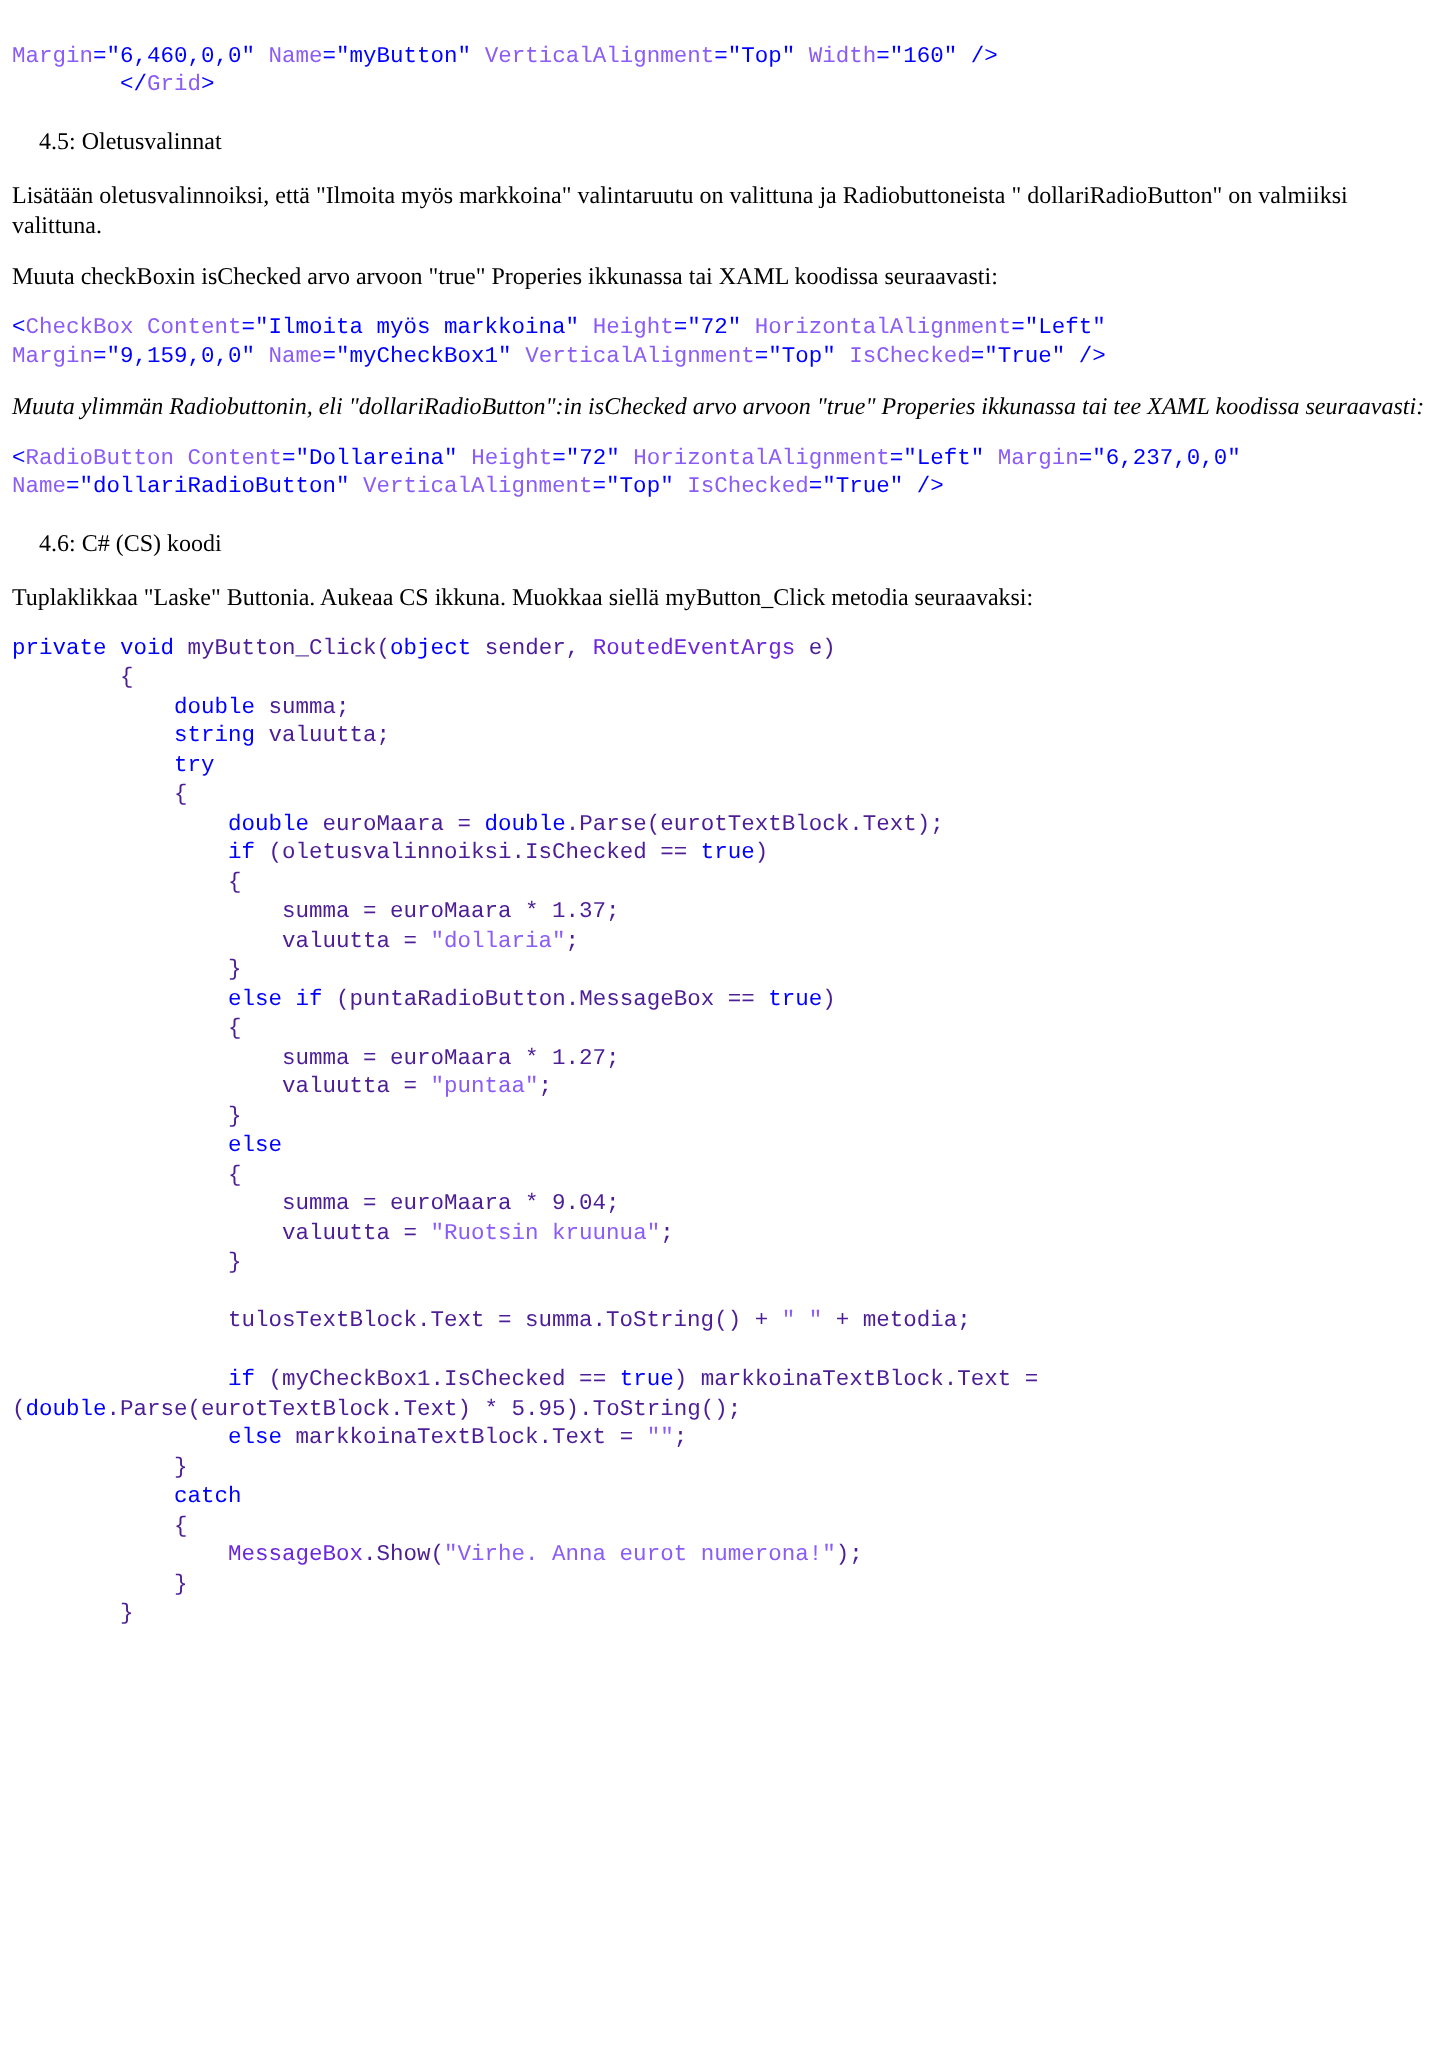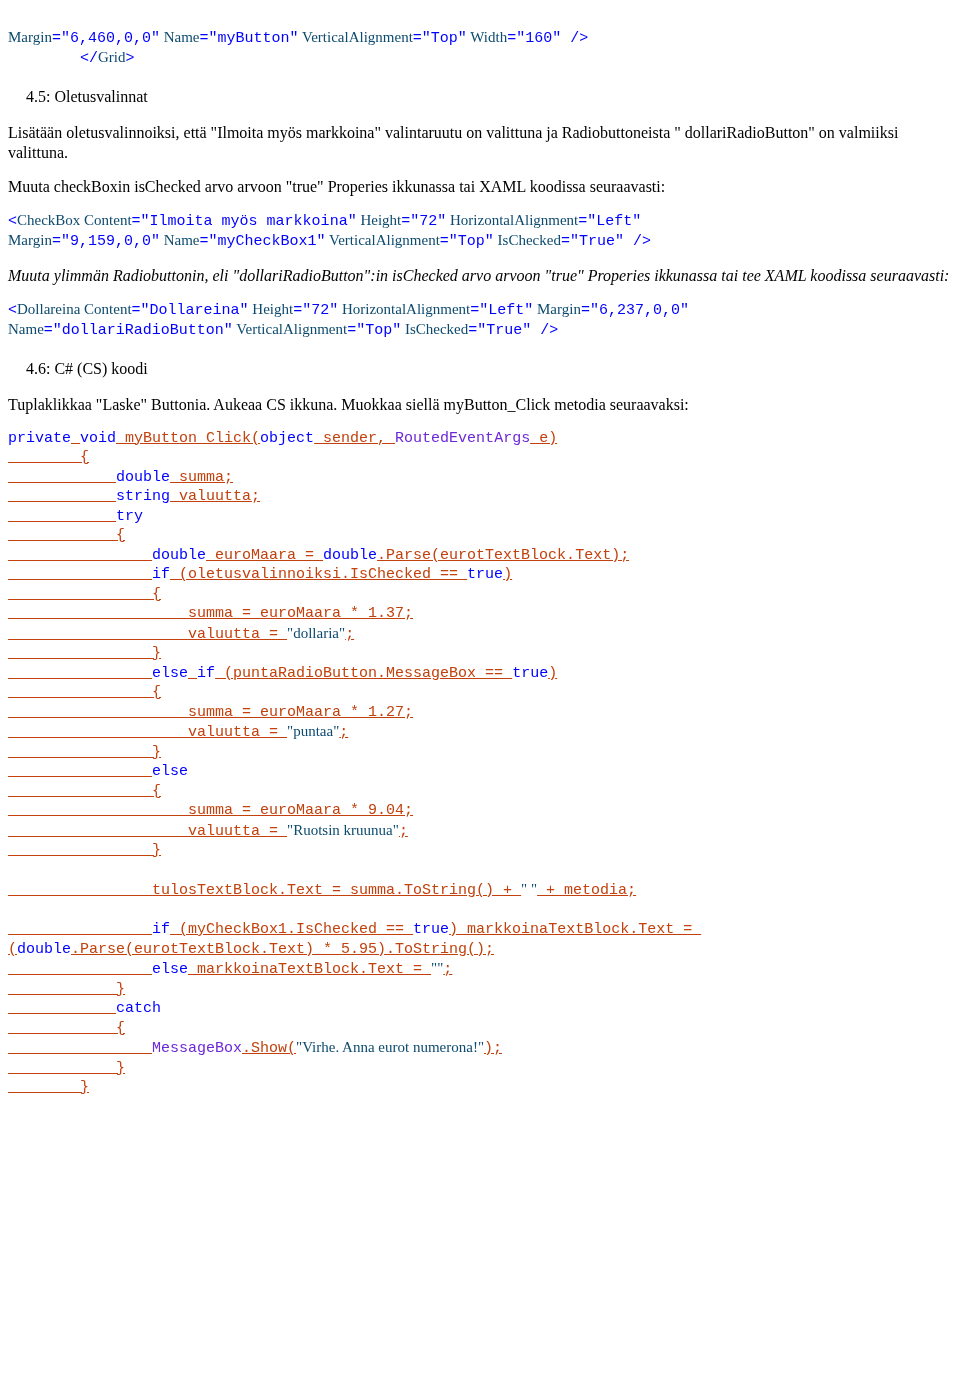--- a/index.html
+++ b/index.html
@@ -12,24 +12,24 @@
     width: 944px;
     line-height: 1.25;
   }
   p { margin: 0 0 14px 0; }
   .code {
     font-family: Consolas, "Courier New", monospace;
     font-size: 15px;
     white-space: pre-wrap;
     line-height: 1.3;
   }
-  .red { color: #0c4a6e; font-family: Liberation Serif, serif; }
+  .red { color: #8b5cf6; }
   .blue { color: #0000ff; }
   .teal { color: #6d28d9; margin-top: 20px; }
-  .black { color: #c2410c; text-decoration: underline; }
+  .black { color: #4c1d95; }
   .section-title {
     font-family: "Times New Roman", Times, serif;
     font-size: 16px;
     margin: 18px 0 16px 18px;
   }
 </style>
 </head>
 <body>
 
 <div class="code">
@@ -40,21 +40,21 @@
 <p class="section-title">4.5: Oletusvalinnat</p>
 
 <p>Lisätään oletusvalinnoiksi, että "Ilmoita myös markkoina" valintaruutu on valittuna ja Radiobuttoneista " dollariRadioButton" on valmiiksi valittuna.</p>
 <p style="margin-bottom:14px;">Muuta checkBoxin isChecked arvo arvoon "true" Properies ikkunassa tai XAML koodissa seuraavasti:</p>
 
 <div class="code" id="checkbox-code"><span class="blue">&lt;</span><span class="red">CheckBox</span><span class="red"> Content</span><span class="blue">="Ilmoita myös markkoina"</span><span class="red"> Height</span><span class="blue">="72"</span><span class="red"> HorizontalAlignment</span><span class="blue">="Left"</span>
 <span class="red">Margin</span><span class="blue">="9,159,0,0"</span><span class="red"> Name</span><span class="blue">="myCheckBox1"</span><span class="red"> VerticalAlignment</span><span class="blue">="Top"</span><span class="red"> IsChecked</span><span class="blue">="True" /&gt;</span></div>
 
 <p style="margin-top:14px;font-style:italic;">Muuta ylimmän Radiobuttonin, eli "dollariRadioButton":in isChecked arvo arvoon "true" Properies ikkunassa tai tee XAML koodissa seuraavasti:</p>
 
-<div class="code" id="radio-code"><span class="blue">&lt;</span><span class="red">Dollareina</span><span class="red"> Content</span><span class="blue">="Dollareina"</span><span class="red"> Height</span><span class="blue">="72"</span><span class="red"> HorizontalAlignment</span><span class="blue">="Left"</span><span class="red"> Margin</span><span class="blue">="6,237,0,0"</span>
+<div class="code" id="radio-code"><span class="blue">&lt;</span><span class="red">RadioButton</span><span class="red"> Content</span><span class="blue">="Dollareina"</span><span class="red"> Height</span><span class="blue">="72"</span><span class="red"> HorizontalAlignment</span><span class="blue">="Left"</span><span class="red"> Margin</span><span class="blue">="6,237,0,0"</span>
 <span class="red">Name</span><span class="blue">="dollariRadioButton"</span><span class="red"> VerticalAlignment</span><span class="blue">="Top"</span><span class="red"> IsChecked</span><span class="blue">="True" /&gt;</span></div>
 
 <p class="section-title">4.6: C# (CS) koodi</p>
 
 <p>Tuplaklikkaa "Laske" Buttonia. Aukeaa CS ikkuna. Muokkaa siellä myButton_Click metodia seuraavaksi:</p>
 
 <div class="code" id="cs-code"><span class="blue">private</span><span class="black"> </span><span class="blue">void</span><span class="black"> myButton_Click(</span><span class="blue">object</span><span class="black"> sender, </span><span class="teal">RoutedEventArgs</span><span class="black"> e)</span>
 <span class="black">        {</span>
 <span class="black">            </span><span class="blue">double</span><span class="black"> summa;</span>
 <span class="black">            </span><span class="blue">string</span><span class="black"> valuutta;</span>

